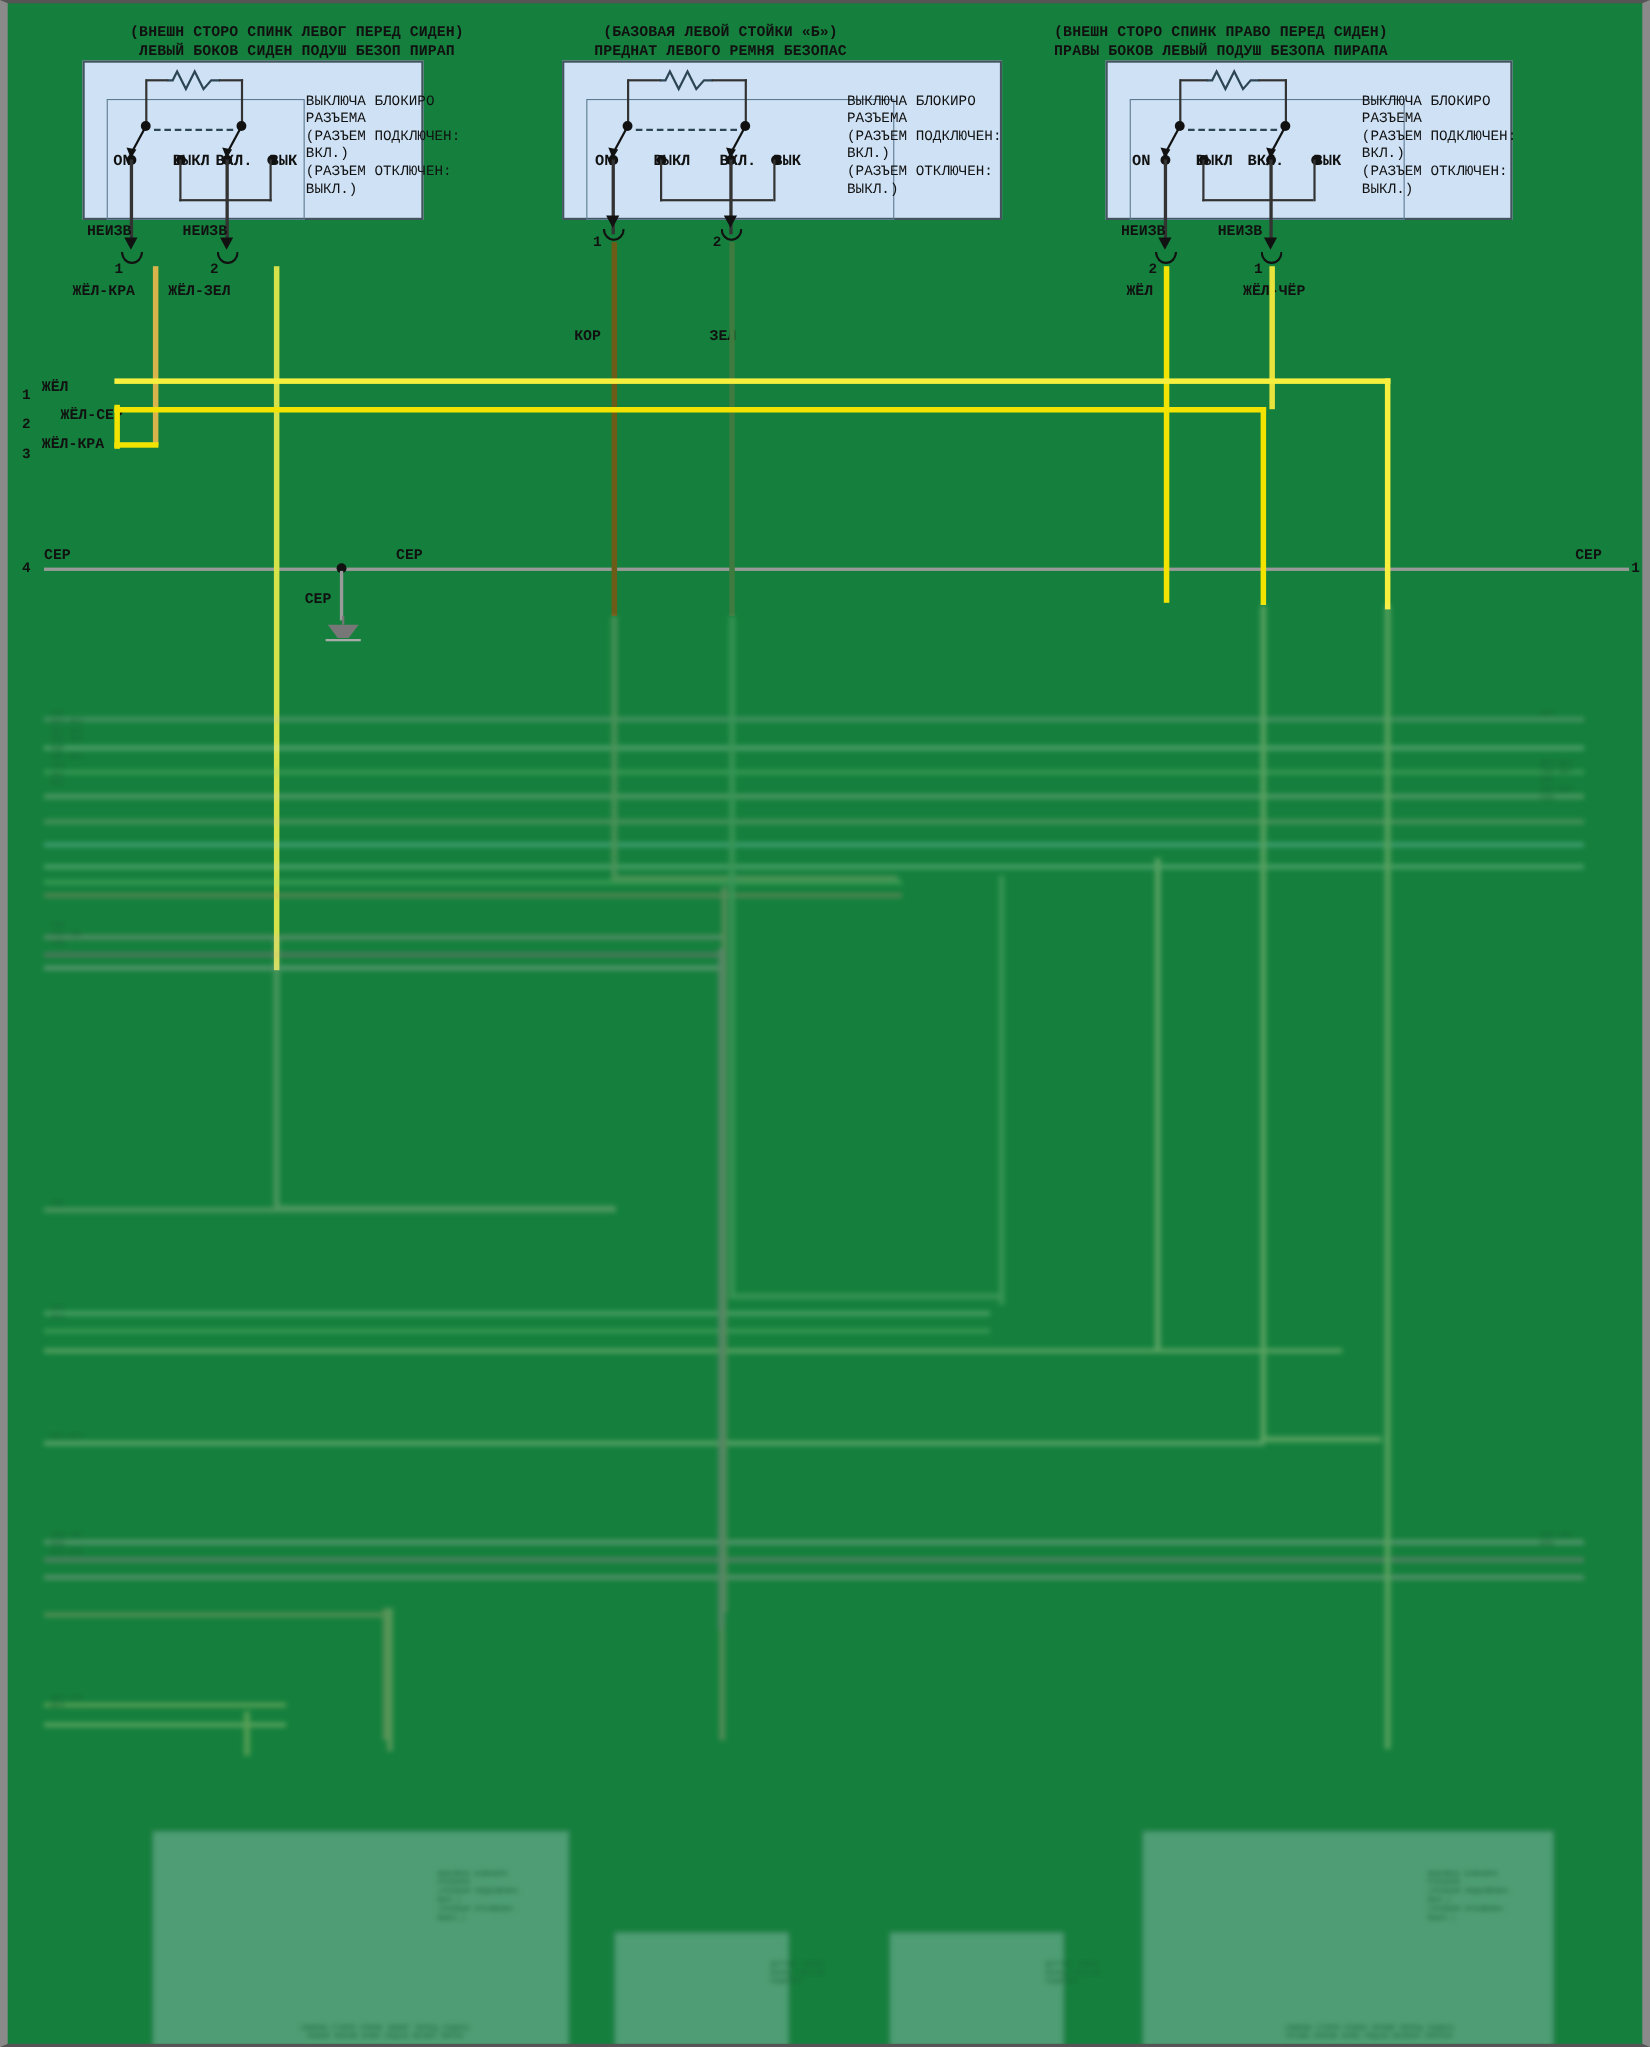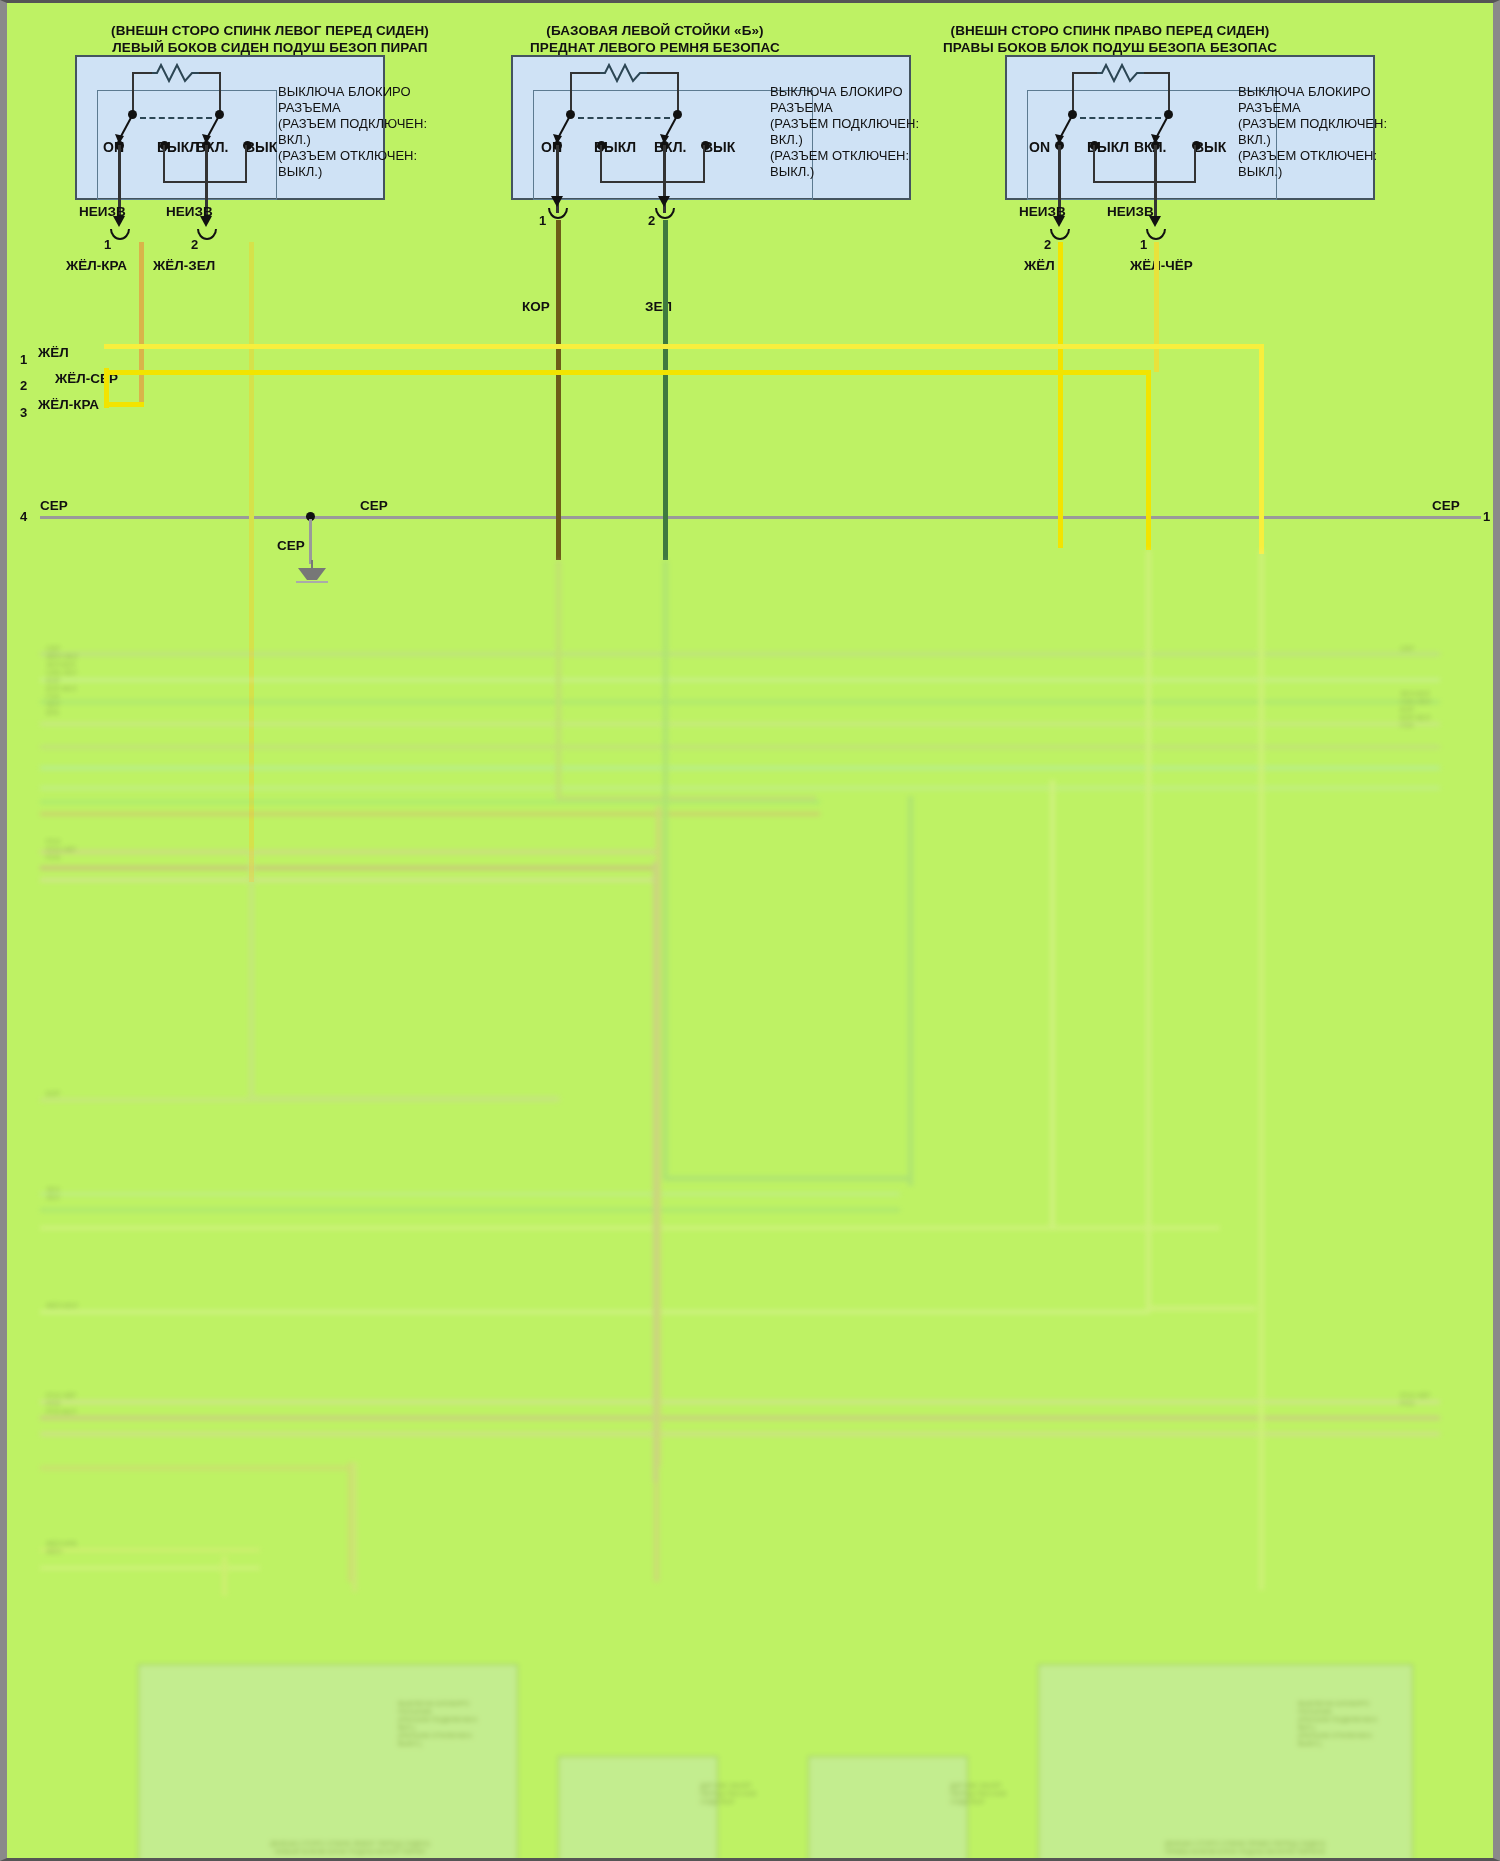--- a/index.html
+++ b/index.html
@@ -5,22 +5,23 @@
   * { box-sizing: border-box; }
   html, body {
     margin: 0; padding: 0;
     background: #ffffff;
     font-family: "Liberation Sans", "DejaVu Sans", sans-serif;
   }
   #page {
     position: relative;
     width: 1500px;
     height: 1861px;
-    background: #bef264;
+    background: #15803d;
     overflow: hidden;
+    font-family: Liberation Mono, monospace;
   }
   
   .page-frame {
     position: absolute;
     left: 0; top: 0; width: 1500px; height: 1861px;
     border-left: 7px solid #8a8a8a;
     border-right: 7px solid #8a8a8a;
     border-top: 3px solid #555;
     border-bottom: 3px solid #555;
     pointer-events: none;
@@ -275,21 +276,21 @@
       <div class="mod-note" style="left:770px; top:84px;">ВЫКЛЮЧА БЛОКИРО</div>
       <div class="mod-note" style="left:770px; top:100px;">РАЗЪЕМА</div>
       <div class="mod-note" style="left:770px; top:116px;">(РАЗЪЕМ ПОДКЛЮЧЕН:</div>
       <div class="mod-note" style="left:770px; top:132px;">ВКЛ.)</div>
       <div class="mod-note" style="left:770px; top:148px;">(РАЗЪЕМ ОТКЛЮЧЕН:</div>
       <div class="mod-note" style="left:770px; top:164px;">ВЫКЛ.)</div>
     </div>
 
     <div>
       <div class="mod-title" style="left:860px; top:22px; width:500px;">(ВНЕШН СТОРО СПИНК ПРАВО ПЕРЕД СИДЕН)</div>
-      <div class="mod-title" style="left:860px; top:39px; width:500px;">ПРАВЫ БОКОВ БЛОК ПОДУШ БЕЗОПА БЕЗОПАС</div>
+      <div class="mod-title" style="left:860px; top:39px; width:500px;">ПРАВЫ БОКОВ ЛЕВЫЙ ПОДУШ БЕЗОПА ПИРАПА</div>
 
       <div class="module" style="left:1005px; top:55px; width:370px; height:145px;"></div>
       <div class="module-inner" style="left:1027px; top:90px; width:250px; height:110px;"></div>
 
       <div class="seg" style="left:1073px; top:72px; width:25px; height:2px;"></div>
       <svg class="res" style="left:1097px; top:62px;" width="48" height="22" viewBox="0 0 48 22">
         <polyline points="0,11 5,11 9,3 17,19 25,3 33,19 40,11 48,11" fill="none" stroke="#2c4654" stroke-width="2"></polyline>
       </svg>
       <div class="seg" style="left:1144px; top:72px; width:26px; height:2px;"></div>
       <div class="seg" style="left:1072px; top:72px; width:2px; height:42px;"></div>

